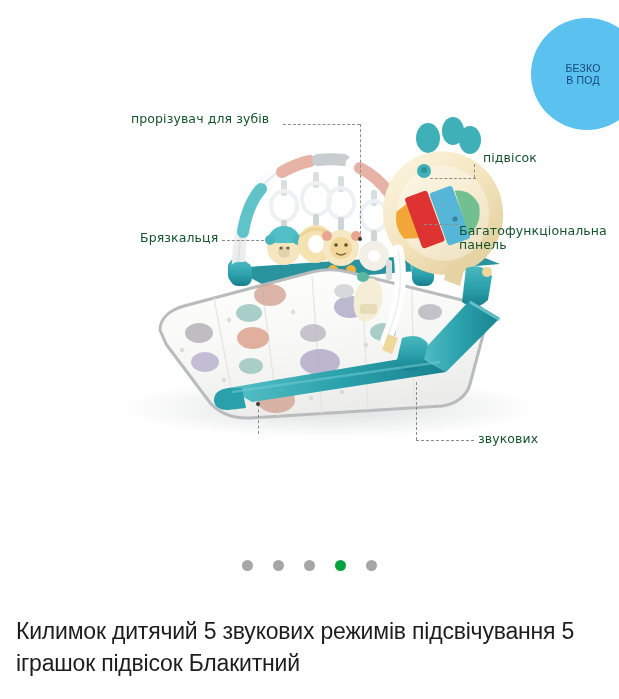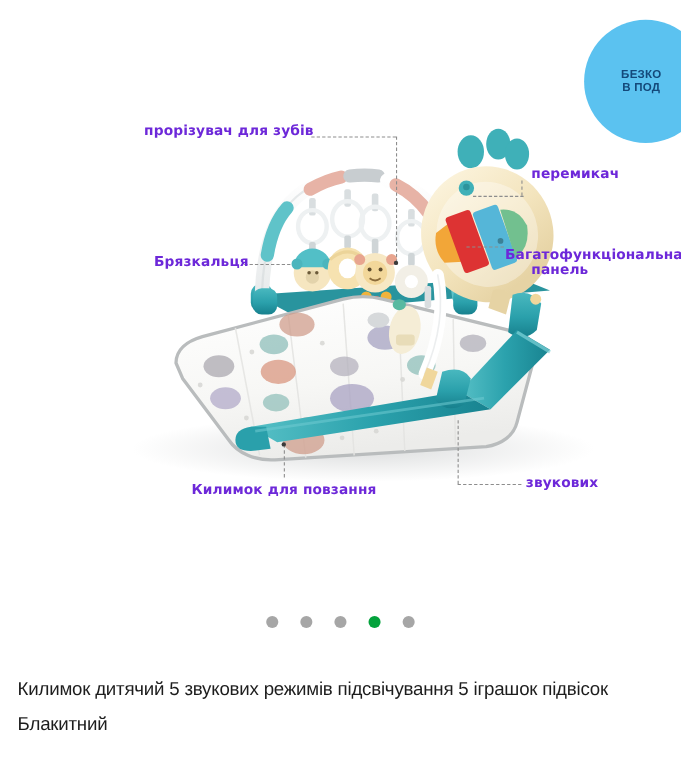--- a/index.html
+++ b/index.html
@@ -36,56 +36,56 @@
     background: #5bc2f0;
     display: flex;
     flex-direction: column;
     align-items: center;
     justify-content: center;
     overflow: hidden;
     z-index: 40;
   }
   #promo-badge .pb-line {
     color: #14497a;
-    font-weight: bold;
+    font-weight: normal;
     font-size: 10.5px;
     letter-spacing: 0.2px;
     white-space: nowrap;
     line-height: 12px;
     margin-left: -8px;
   }
 
   
   #product-illustration {
     position: absolute;
     left: 0; top: 0;
     width: 619px;
     height: 540px;
   }
   #product-illustration svg { display: block; }
 
   
   .callout {
     position: absolute;
-    color: #6d28d9;
+    color: #14532d;
     font-size: 12.5px;
-    font-weight: bold;
+    font-weight: normal;
     line-height: 14px;
     letter-spacing: 0.1px;
     white-space: nowrap;
     z-index: 30;
     font-family: "DejaVu Sans", sans-serif;
   }
   .callout.two-line { white-space: normal; text-align: center; }
 
   #callout-teether      { left: 131px; top: 112px; }
   #callout-rattles      { left: 140px; top: 231px; }
   #callout-switch       { left: 483px; top: 151px; }
   #callout-panel        { left: 459px; top: 224px; width: 160px; text-align: left; }
-  #callout-panel .ln2   { display:block; text-align: center; padding-right: 60px; }
+  #callout-panel .ln2   { display:block; padding-right: 60px; }
   #callout-mat          { left: 174px; top: 438px; }
   #callout-disassembly  { left: 478px; top: 432px; }
 
   
   .leader {
     position: absolute;
     z-index: 25;
     pointer-events: none;
   }
   .leader-h {
@@ -124,21 +124,21 @@
     display: block;
   }
   .page-dot.active { background: #03a23c; }
 
   
   #product-title {
     position: absolute;
     left: 16px;
     top: 600px;
     width: 600px;
-    font-size: 17px;
+    font-size: 23px;
     line-height: 32px;
     font-weight: normal;
     color: #1d1d1d;
     font-family: "Liberation Sans", sans-serif;
     letter-spacing: -0.2px;
   }
 </style>
 </head>
 <body>
 
@@ -369,28 +369,27 @@
   <div class="leader leader-v" style="left:258px; top:404px; height:30px;"></div>
   <div class="anchor-dot" style="left:256px; top:402px;"></div>
 
   <div class="leader leader-v" style="left:416px; top:382px; height:58px;"></div>
   <div class="leader leader-h" style="left:416px; top:440px; width:58px;"></div>
 
   <div class="callout" id="callout-teether">прорізувач для зубів</div>
 
   <div class="callout" id="callout-rattles">Брязкальця</div>
 
-  <div class="callout" id="callout-switch">перемикач</div>
+  <div class="callout" id="callout-switch">підвісок</div>
 
   <div class="callout two-line" id="callout-panel">
     <span>Багатофункціональна</span>
     <span class="ln2">панель</span>
   </div>
 
-  <div class="callout" id="callout-mat">Килимок для повзання</div>
 
   <div class="callout" id="callout-disassembly">звукових</div>
 
   <div id="promo-badge" style="background: rgb(91, 194, 240);">
     <span class="pb-line" style="color: rgb(20, 73, 122);">БЕЗКО</span>
     <span class="pb-line" style="color: rgb(20, 73, 122);">В ПОД</span>
   </div>
 
 </div>
 

